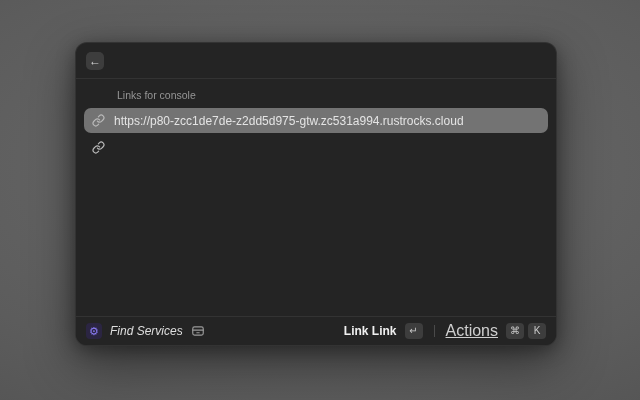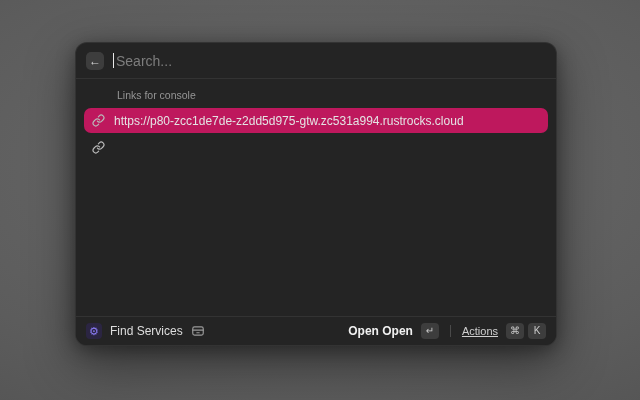--- a/index.html
+++ b/index.html
@@ -71,21 +71,21 @@
   .row {
     height: 25px;
     display: flex;
     align-items: center;
     gap: 9px;
     padding: 0 8px;
     border-radius: 7px;
     margin-bottom: 2px;
     cursor: default;
   }
-  .row.selected { background: #be185d; }
+  .row.selected { background: #737373; }
   .row .link-ic {
     width: 13px; height: 13px;
     color: #b9b9b9;
     flex: 0 0 auto;
     display: block;
   }
   .row .url {
     color: #e4e4e4;
     font-size: 12px;
     white-space: nowrap;
@@ -104,50 +104,46 @@
   .footer-left { display: flex; align-items: center; gap: 8px; }
   .cmd-icon {
     width: 16px; height: 16px;
     border-radius: 4px;
     background: #2b2542;
     color: #8b7cf7;
     font-size: 11px;
     line-height: 16px;
     text-align: center;
   }
-  .cmd-name { color: #dedede; font-size: 12px; }
+  .cmd-name { color: #dedede; font-size: 12px; font-style: italic; }
   .archive-ic { width: 14px; height: 14px; color: #9a9a9a; display: block; }
 
   .footer-right { margin-left: auto; display: flex; align-items: center; gap: 8px; }
   .action-label { color: #f0f0f0; font-size: 12px; font-weight: bold; }
-  .actions-label { color: #cfcfcf; font-size: 11px; text-decoration: underline; }
+  .actions-label { color: #cfcfcf; font-size: 16px; text-decoration: underline; }
   .keycap {
     min-width: 18px; height: 16px;
     padding: 0 4px;
     border-radius: 4px;
     background: #3d3d3d;
     color: #c9c9c9;
     font-size: 10px;
     line-height: 16px;
     text-align: center;
   }
   .kc-group { display: flex; gap: 4px; }
   .vsep { width: 1px; height: 12px; background: #4a4a4a; margin: 0 3px; }
 </style>
 </head>
 <body>
 
 <div class="palette">
 
   <div class="search-row">
     <div class="back-btn">←</div>
-    <div class="search-field">
-      <span class="caret"></span>
-      <span class="placeholder">Search...</span>
-    </div>
   </div>
 
   <div class="list">
     <div class="section-label">Links for console</div>
 
     <div class="row selected">
       <svg class="link-ic" viewBox="0 0 24 24" fill="none" stroke="currentColor" stroke-width="2.2" stroke-linecap="round" stroke-linejoin="round">
         <path d="M10 13a5 5 0 0 0 7.54.54l3-3a5 5 0 0 0-7.07-7.07l-1.72 1.71"></path>
         <path d="M14 11a5 5 0 0 0-7.54-.54l-3 3a5 5 0 0 0 7.07 7.07l1.71-1.71"></path>
       </svg>
@@ -167,21 +163,21 @@
       <div class="cmd-icon">⚙</div>
       <span class="cmd-name">Find Services</span>
       <svg class="archive-ic" viewBox="0 0 24 24" fill="none" stroke="currentColor" stroke-width="2" stroke-linecap="round" stroke-linejoin="round">
         <rect x="3" y="5" width="18" height="14" rx="3"></rect>
         <path d="M3 10.5h18"></path>
         <path d="M10 15h4"></path>
       </svg>
     </div>
 
     <div class="footer-right">
-      <span class="action-label">Open Open</span>
+      <span class="action-label">Link Link</span>
       <span class="keycap">↵</span>
       <span class="vsep"></span>
       <span class="actions-label">Actions</span>
       <span class="kc-group">
         <span class="keycap">⌘</span>
         <span class="keycap">K</span>
       </span>
     </div>
   </div>
 

